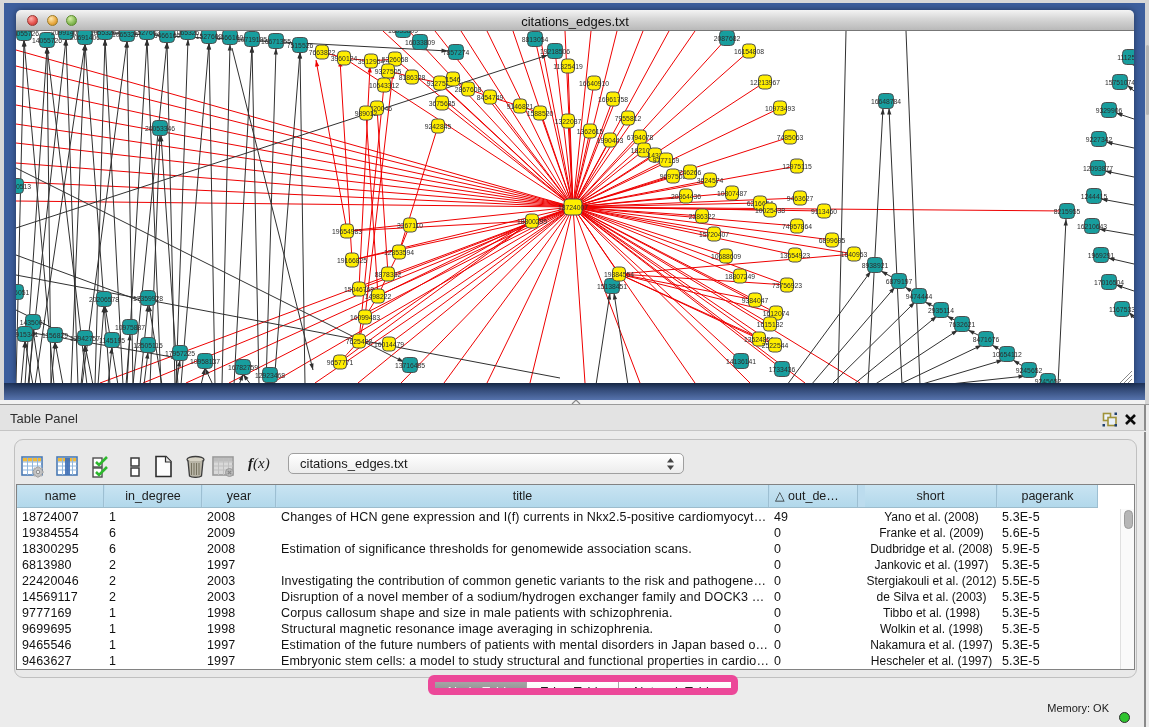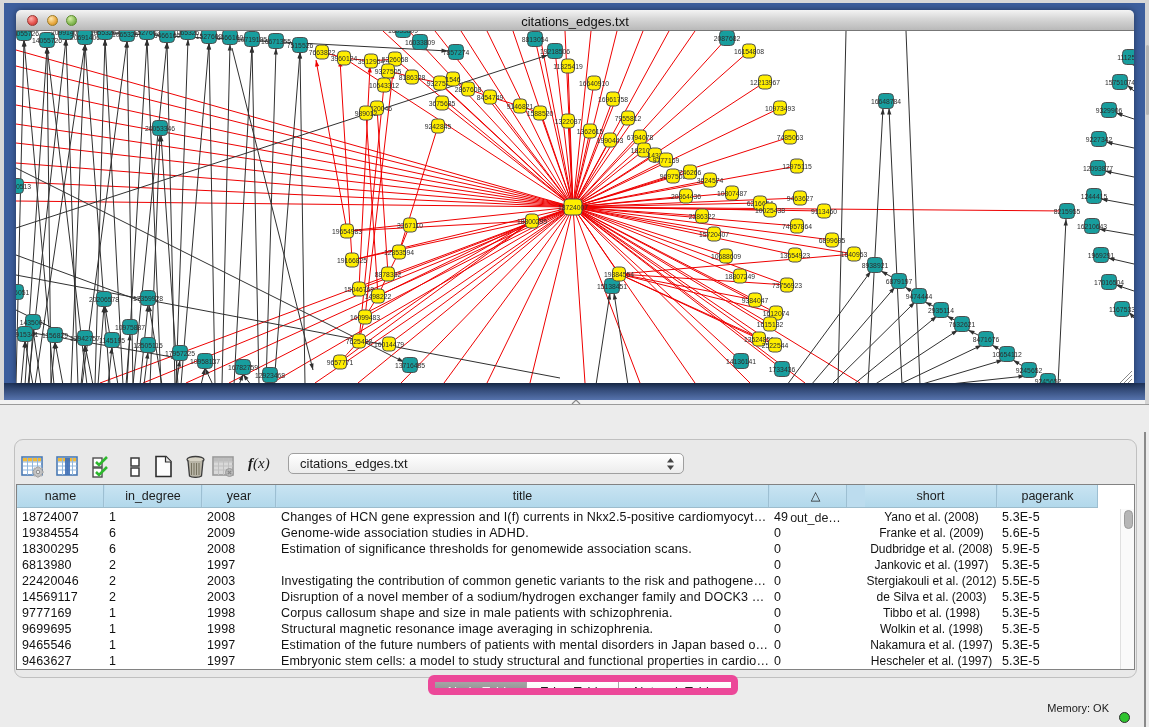--- a/index.html
+++ b/index.html
@@ -728,20 +728,33 @@
         <text x="340.0" y="364.5" font-size="6.8" fill="#2d2d2d" text-anchor="middle">9657771</text>
         <rect x="564.0" y="199.0" width="18" height="16" rx="4" fill="#ffee00" stroke="#4e4e4e" stroke-width="1"></rect>
         <text x="573.0" y="209.5" font-size="6.8" fill="#2d2d2d" text-anchor="middle">18724007</text>
         <line x1="1120" y1="383" x2="1132" y2="371" stroke="#888" stroke-width="1"></line>
         <line x1="1124" y1="383" x2="1132" y2="375" stroke="#888" stroke-width="1"></line>
         <line x1="1128" y1="383" x2="1132" y2="379" stroke="#888" stroke-width="1"></line>
       </svg>
   </div>
 </div>
 <div class="abs" id="panel">
+  <div class="abs" id="ptitle">
+      <span>Table Panel</span>
+    <svg class="abs" style="left:1102px;top:7px" width="16" height="15" viewBox="0 0 16 15">
+      <rect x="1.5" y="1.5" width="7" height="7" fill="#eef4fb" stroke="#a09339" stroke-width="1.6"></rect>
+      <rect x="6" y="5.5" width="8" height="8" fill="#eaf1fa" stroke="#a09339" stroke-width="1.6"></rect>
+      <rect x="12.5" y="0.5" width="2.5" height="2.5" fill="#1d3f6e"></rect>
+      <rect x="0.5" y="12" width="2.5" height="2.5" fill="#1d3f6e"></rect>
+      <rect x="12.5" y="12" width="2.5" height="2.5" fill="#1d3f6e"></rect>
+    </svg>
+    <svg class="abs" style="left:1124px;top:8px" width="13" height="13" viewBox="0 0 13 13">
+      <path d="M2 2 L11 11 M11 2 L2 11" stroke="#0a0a0a" stroke-width="2.6"></path>
+    </svg>
+  </div>
   <div class="abs" id="pbody">
     <div class="abs" id="box">
       <svg class="icon" style="left:6px" width="23" height="23" viewBox="0 0 23 23">
           <rect x="1" y="2" width="20" height="18" fill="#ffffff" stroke="#4a7ab5" stroke-width="1.6"></rect>
           <rect x="2" y="3" width="18" height="3.5" fill="#f0b93a"></rect>
           <line x1="6.5" y1="3" x2="6.5" y2="20" stroke="#8fb6dd"></line>
           <line x1="11.5" y1="3" x2="11.5" y2="20" stroke="#8fb6dd"></line>
           <line x1="16.5" y1="3" x2="16.5" y2="20" stroke="#8fb6dd"></line>
           <line x1="2" y1="7" x2="21" y2="7" stroke="#8fb6dd"></line>
           <line x1="2" y1="11" x2="21" y2="11" stroke="#8fb6dd"></line>
@@ -808,38 +821,37 @@
           <path d="M4.5 1 L8 5.5 H1 Z" fill="#444"></path>
             <path d="M4.5 13 L1 8.5 H8 Z" fill="#444"></path>
         </svg>
       </div>
       <div class="abs" id="table">
         <div class="abs" id="thead">
             <div class="th" style="left:1px;width:86px">name</div>
             <div class="th" style="left:88px;width:97px">in_degree</div>
             <div class="th" style="left:186px;width:73px">year</div>
             <div class="th" style="left:260px;width:492px">title</div>
-            <div class="th" style="text-align:center;padding-left:15px;left:753px;width:77px">△ out_de…</div>
+            <div class="th" style="text-align:left;padding-left:5px;left:753px;width:88px">△ out_de…</div>
             <div class="th" style="left:848px;width:132px">short</div>
             <div class="th" style="left:981px;width:100px">pagerank</div>
           </div>
         <div class="tr" style="top:24px">
             <div class="td l" style="left:1px;width:87px">18724007</div>
             <div class="td l" style="left:88px;width:98px">1</div>
             <div class="td l" style="left:186px;width:74px">2008</div>
             <div class="td l e" style="left:260px;width:493px">Changes of HCN gene expression and I(f) currents in Nkx2.5‑positive cardiomyocytes.</div>
             <div class="td l" style="left:753px;width:95px">49</div>
             <div class="td c" style="left:848px;width:133px">Yano et al. (2008)</div>
             <div class="td l" style="left:981px;width:101px">5.3E-5</div>
           </div>
           <div class="tr" style="top:40px">
             <div class="td l" style="left:1px;width:87px">19384554</div>
             <div class="td l" style="left:88px;width:98px">6</div>
             <div class="td l" style="left:186px;width:74px">2009</div>
-            <div class="td l e" style="left:260px;width:493px">Genome‑wide association studies in ADHD.</div>
             <div class="td l" style="left:753px;width:95px">0</div>
             <div class="td c" style="left:848px;width:133px">Franke et al. (2009)</div>
             <div class="td l" style="left:981px;width:101px">5.6E-5</div>
           </div>
           <div class="tr" style="top:56px">
             <div class="td l" style="left:1px;width:87px">18300295</div>
             <div class="td l" style="left:88px;width:98px">6</div>
             <div class="td l" style="left:186px;width:74px">2008</div>
             <div class="td l e" style="left:260px;width:493px">Estimation of significance thresholds for genomewide association scans.</div>
             <div class="td l" style="left:753px;width:95px">0</div>

